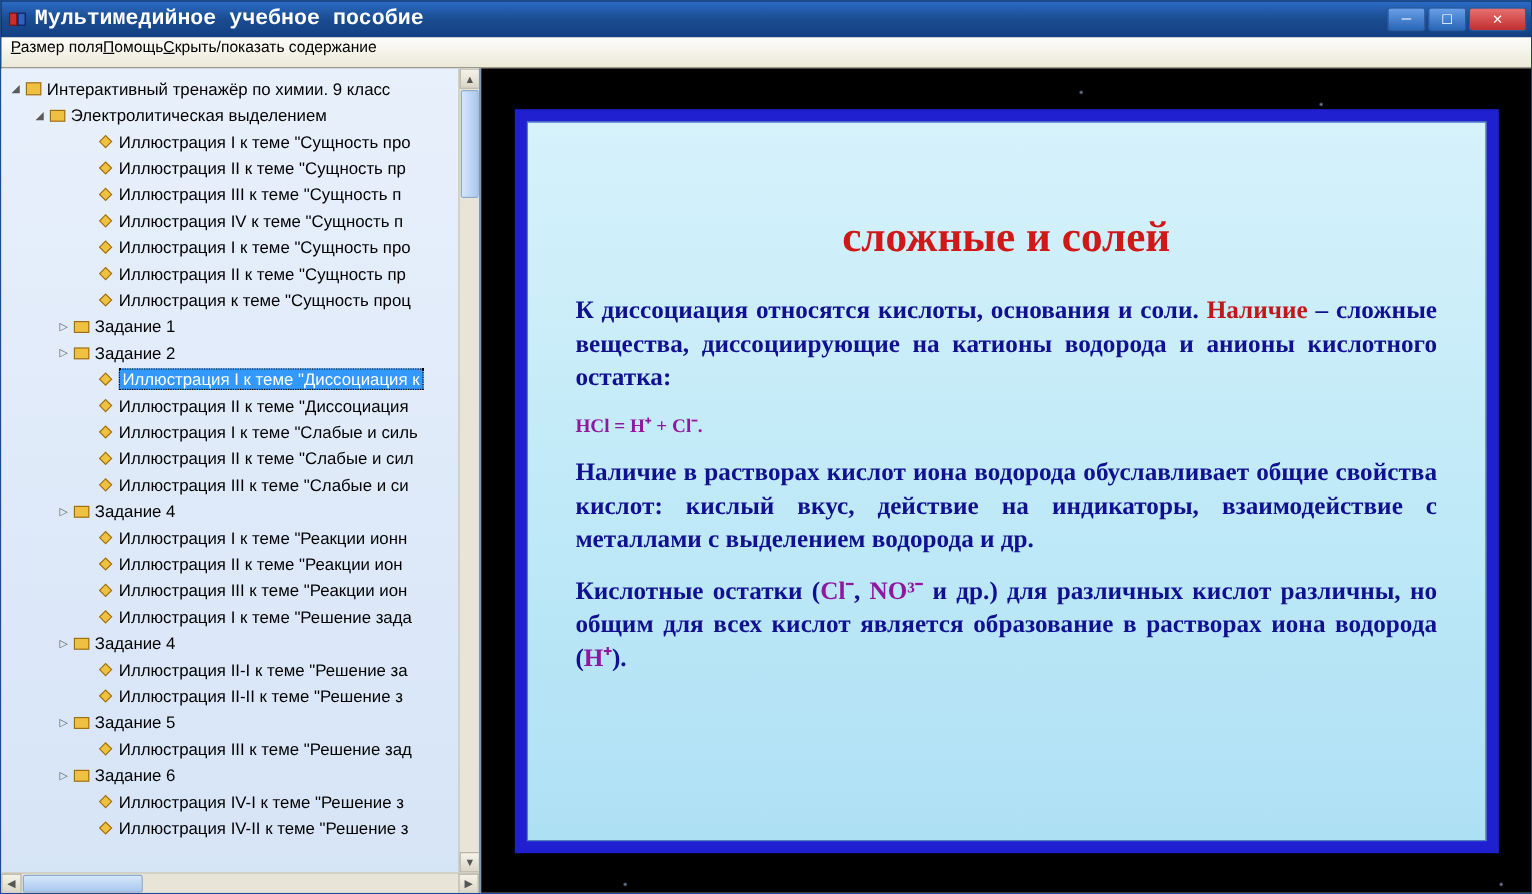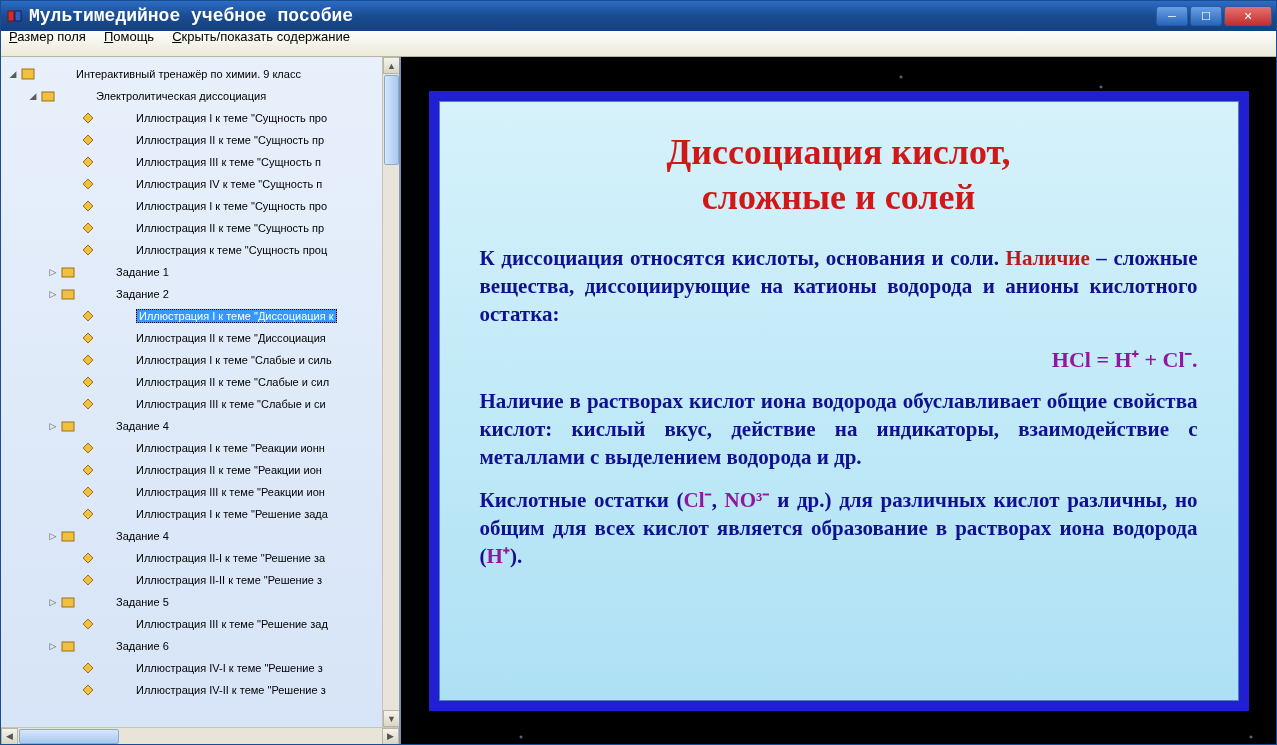--- a/index.html
+++ b/index.html
@@ -36,23 +36,23 @@
   color: #fff;
   cursor: pointer;
 }
 .win-min, .win-max { background: linear-gradient(to bottom, #6aa0e6, #2866b8); }
 .win-close { background: linear-gradient(to bottom, #e87070, #c13030); width: 48px; }
 .menubar {
   height: 26px;
   background: linear-gradient(to bottom, #fdfdfb, #ece9d8);
   border-bottom: 1px solid #b8b5a5;
   display: flex;
-  align-items: flex-end;
-  padding: 12px 8px;
-  gap: 18px;
+  align-items: flex-start;
+  padding: 0 8px;
+  gap: 0;
 }
 .menu-item { cursor: pointer; color: #000; }
 .menu-item u { text-decoration: underline; }
 .workspace {
   display: flex;
   height: 687px;
   background: #fff;
 }
 .sidebar {
   width: 400px;
@@ -88,21 +88,21 @@
   align-items: center; justify-content: center;
   font-size: 9px;
   color: #5a5a5a;
   margin-right: 0px;
 }
 .node-icon {
   width: 14px; height: 14px;
   margin: 0 4px 0 2px;
   display: inline-block;
 }
-.label { font-size: 11px; margin-left: 37px; }
+.label { font-size: 14px; }
 .vscroll {
   position: absolute;
   right: 0; top: 0;
   width: 17px; height: 100%;
   background: #e8e4d8;
   border-left: 1px solid #c6c3b6;
 }
 .vscroll .up, .vscroll .down {
   position: absolute; left: 0; width: 17px; height: 17px;
   background: linear-gradient(to bottom,#f5f3ea,#dad6c6);
@@ -184,22 +184,22 @@
 .slide p {
   color: #101090;
   font-size: 21px;
   font-weight: bold;
   text-align: justify;
   line-height: 1.35;
   margin-bottom: 14px;
 }
 .slide .red { color: #c01818; }
 .slide .formula {
-  text-align: right;
-  font-size: 22px;
+  text-align: left;
+  font-size: 16px;
   color: #9018a0;
   font-weight: bold;
   margin: 6px 0 14px 0;
 }
 .slide .ion { color: #9018a0; }
 </style>
 </head>
 <body>
 
 <div class="titlebar">
@@ -234,21 +234,21 @@
               <rect x="1" y="2" width="12" height="10" fill="#f0c040" stroke="#a07010"></rect>
             </svg></span>
         <span class="label">Интерактивный тренажёр по химии. 9 класс</span>
       </div>
 
       <div class="tree-row" style="padding-left:24px">
         <span class="expander">◢</span>
         <span class="node-icon"><svg viewBox="0 0 14 14">
               <rect x="1" y="3" width="12" height="9" fill="#f0c040" stroke="#a07010"></rect>
             </svg></span>
-        <span class="label">Электролитическая диссоциация</span>
+        <span class="label">Электролитическая выделением</span>
       </div>
 
       <div id="items-1">
           <div class="tree-row" style="padding-left: 64px;">
             <span class="expander"></span>
             <span class="node-icon"><svg viewBox="0 0 14 14">
                 <polygon points="2,7 7,2 12,7 7,12" fill="#f0c040" stroke="#a07010"></polygon>
               </svg></span>
             <span class="label">Иллюстрация I к теме "Сущность про</span>
           </div>
@@ -468,21 +468,21 @@
       <div class="thumb" style="margin-left:1px;width:100px"></div>
       <div class="right">▶</div>
     </div>
   </div>
 
   <div class="content-area">
     <div class="stars"></div>
     <div class="slide-frame">
       <div class="slide">
         <div class="slide-title">
-          <span>Диссоциация кислот,</span><br>
+          <br>
           <span>сложные и солей</span>
         </div>
         <p>
           <span>К диссоциация относятся кислоты, основания и соли.</span>
           <span class="red">Наличие</span><span> – сложные вещества, диссоциирующие на ка­тионы водорода и анионы кислотного остатка:</span>
         </p>
         <div class="formula">HCl  =  H⁺ + Cl⁻.</div>
         <p>Наличие в растворах кислот иона водорода обуславли­вает общие свойства кислот: кислый вкус, действие на индикаторы, взаимодействие с металлами с выделением водорода и др.</p>
         <p>
           <span>Кислотные остатки (</span><span class="ion">Cl⁻</span><span>, </span><span class="ion">NO³⁻</span><span> и др.) для различных кис­лот различны, но общим для всех кислот является об­разование в растворах иона водорода (</span><span class="ion">H⁺</span><span>).</span>

